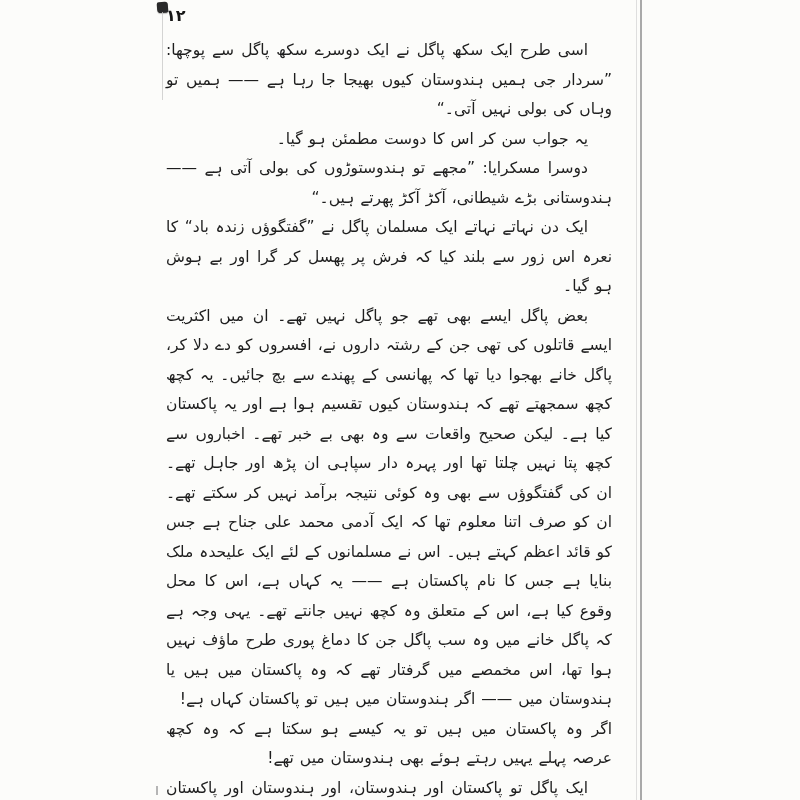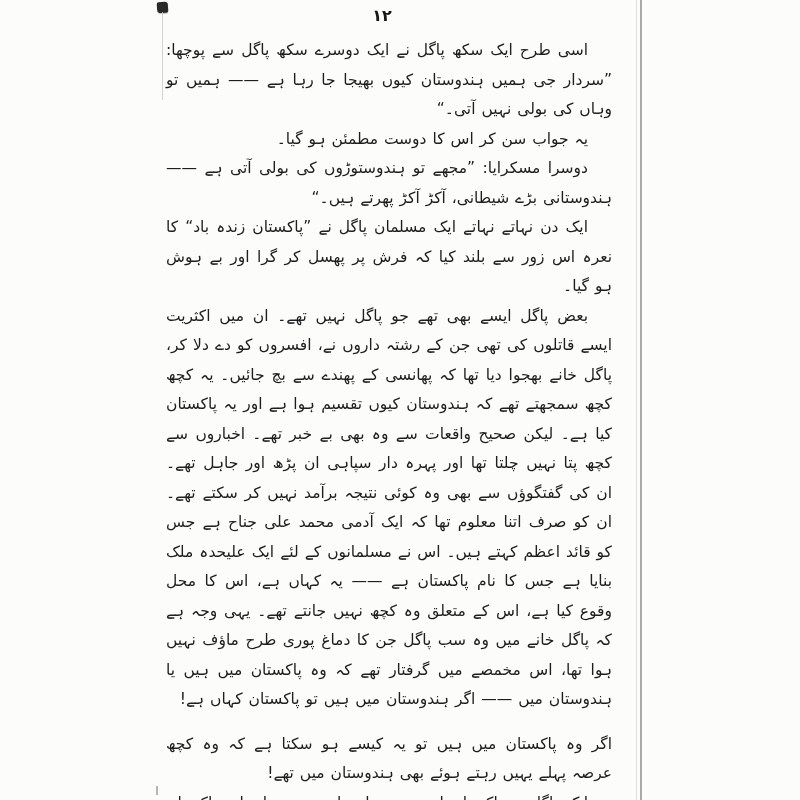--- a/index.html
+++ b/index.html
@@ -64,41 +64,40 @@
   }
   
   .text-block {
     position: absolute;
     left: 166px;
     top: 6px;
     width: 446px;
     direction: rtl;
   }
   .page-number {
-    text-align: center;
+    text-align: left;
     font-size: 16px;
     font-weight: bold;
     letter-spacing: 1px;
     padding-right: 14px; 
     margin-bottom: 11px;
     color: #161616;
   }
   .text-block p {
     margin: 0;
     font-size: 15.5px;
     line-height: 29.5px;
     text-align: justify;
     text-indent: 24px; 
     word-spacing: 1px;
   }
   .text-block p.flush {
     text-indent: 0;
   }
   .text-block p.gap-before {
-    margin-top: 15px;
   }
 </style>
 </head>
 <body>
 
 <div class="scan-page">
 
   <span class="corner-blob"></span>
   <span class="left-hairline"></span>
   <span class="edge-line-faint"></span>
@@ -107,21 +106,21 @@
 
   <div class="text-block" dir="rtl">
     <div class="page-number">۱۲</div>
 
     <p>اسی طرح ایک سکھ پاگل نے ایک دوسرے سکھ پاگل سے پوچھا: ”سردار جی ہمیں ہندوستان کیوں بھیجا جا رہا ہے —— ہمیں تو وہاں کی بولی نہیں آتی۔“</p>
 
     <p>یہ جواب سن کر اس کا دوست مطمئن ہو گیا۔</p>
 
     <p>دوسرا مسکرایا: ”مجھے تو ہندوستوڑوں کی بولی آتی ہے —— ہندوستانی بڑے شیطانی، آکڑ آکڑ پھرتے ہیں۔“</p>
 
-    <p>ایک دن نہاتے نہاتے ایک مسلمان پاگل نے ”پاکستان زندہ باد“ کا نعرہ اس زور سے بلند کیا کہ فرش پر پھسل کر گرا اور بے ہوش ہو گیا۔</p>
+    <p>ایک دن نہاتے نہاتے ایک مسلمان پاگل نے ”گفتگوؤں زندہ باد“ کا نعرہ اس زور سے بلند کیا کہ فرش پر پھسل کر گرا اور بے ہوش ہو گیا۔</p>
 
     <p>بعض پاگل ایسے بھی تھے جو پاگل نہیں تھے۔ ان میں اکثریت ایسے قاتلوں کی تھی جن کے رشتہ داروں نے، افسروں کو دے دلا کر، پاگل خانے بھجوا دیا تھا کہ پھانسی کے پھندے سے بچ جائیں۔ یہ کچھ کچھ سمجھتے تھے کہ ہندوستان کیوں تقسیم ہوا ہے اور یہ پاکستان کیا ہے۔ لیکن صحیح واقعات سے وہ بھی بے خبر تھے۔ اخباروں سے کچھ پتا نہیں چلتا تھا اور پہرہ دار سپاہی ان پڑھ اور جاہل تھے۔ ان کی گفتگوؤں سے بھی وہ کوئی نتیجہ برآمد نہیں کر سکتے تھے۔ ان کو صرف اتنا معلوم تھا کہ ایک آدمی محمد علی جناح ہے جس کو قائد اعظم کہتے ہیں۔ اس نے مسلمانوں کے لئے ایک علیحدہ ملک بنایا ہے جس کا نام پاکستان ہے —— یہ کہاں ہے، اس کا محل وقوع کیا ہے، اس کے متعلق وہ کچھ نہیں جانتے تھے۔ یہی وجہ ہے کہ پاگل خانے میں وہ سب پاگل جن کا دماغ پوری طرح ماؤف نہیں ہوا تھا، اس مخمصے میں گرفتار تھے کہ وہ پاکستان میں ہیں یا ہندوستان میں —— اگر ہندوستان میں ہیں تو پاکستان کہاں ہے!</p>
 
     <p class="flush gap-before">اگر وہ پاکستان میں ہیں تو یہ کیسے ہو سکتا ہے کہ وہ کچھ عرصہ پہلے یہیں رہتے ہوئے بھی ہندوستان میں تھے!</p>
 
     <p>ایک پاگل تو پاکستان اور ہندوستان، اور ہندوستان اور پاکستان کے چکر میں کچھ ایسا گرفتار ہوا کہ اور زیادہ پاگل ہو گیا۔ جھاڑو دیتے دیتے ایک دن درخت پر چڑھ گیا اور ٹہنے پر بیٹھ کر دو گھنٹے مسلسل تقریر کرتا رہا جو پاکستان اور ہندوستان کے نازک مسئلے پر تھی۔ سپاہیوں نے اسے نیچے اترنے کو کہا تو وہ اور اوپر چڑھ گیا۔ ڈرایا دھمکایا گیا تو اس نے کہا: ”میں ہندوستان میں رہنا چاہتا ہوں نہ پاکستان میں —— میں اس درخت ہی پر رہوں گا۔“</p>
   </div>
 
 </div>
 

